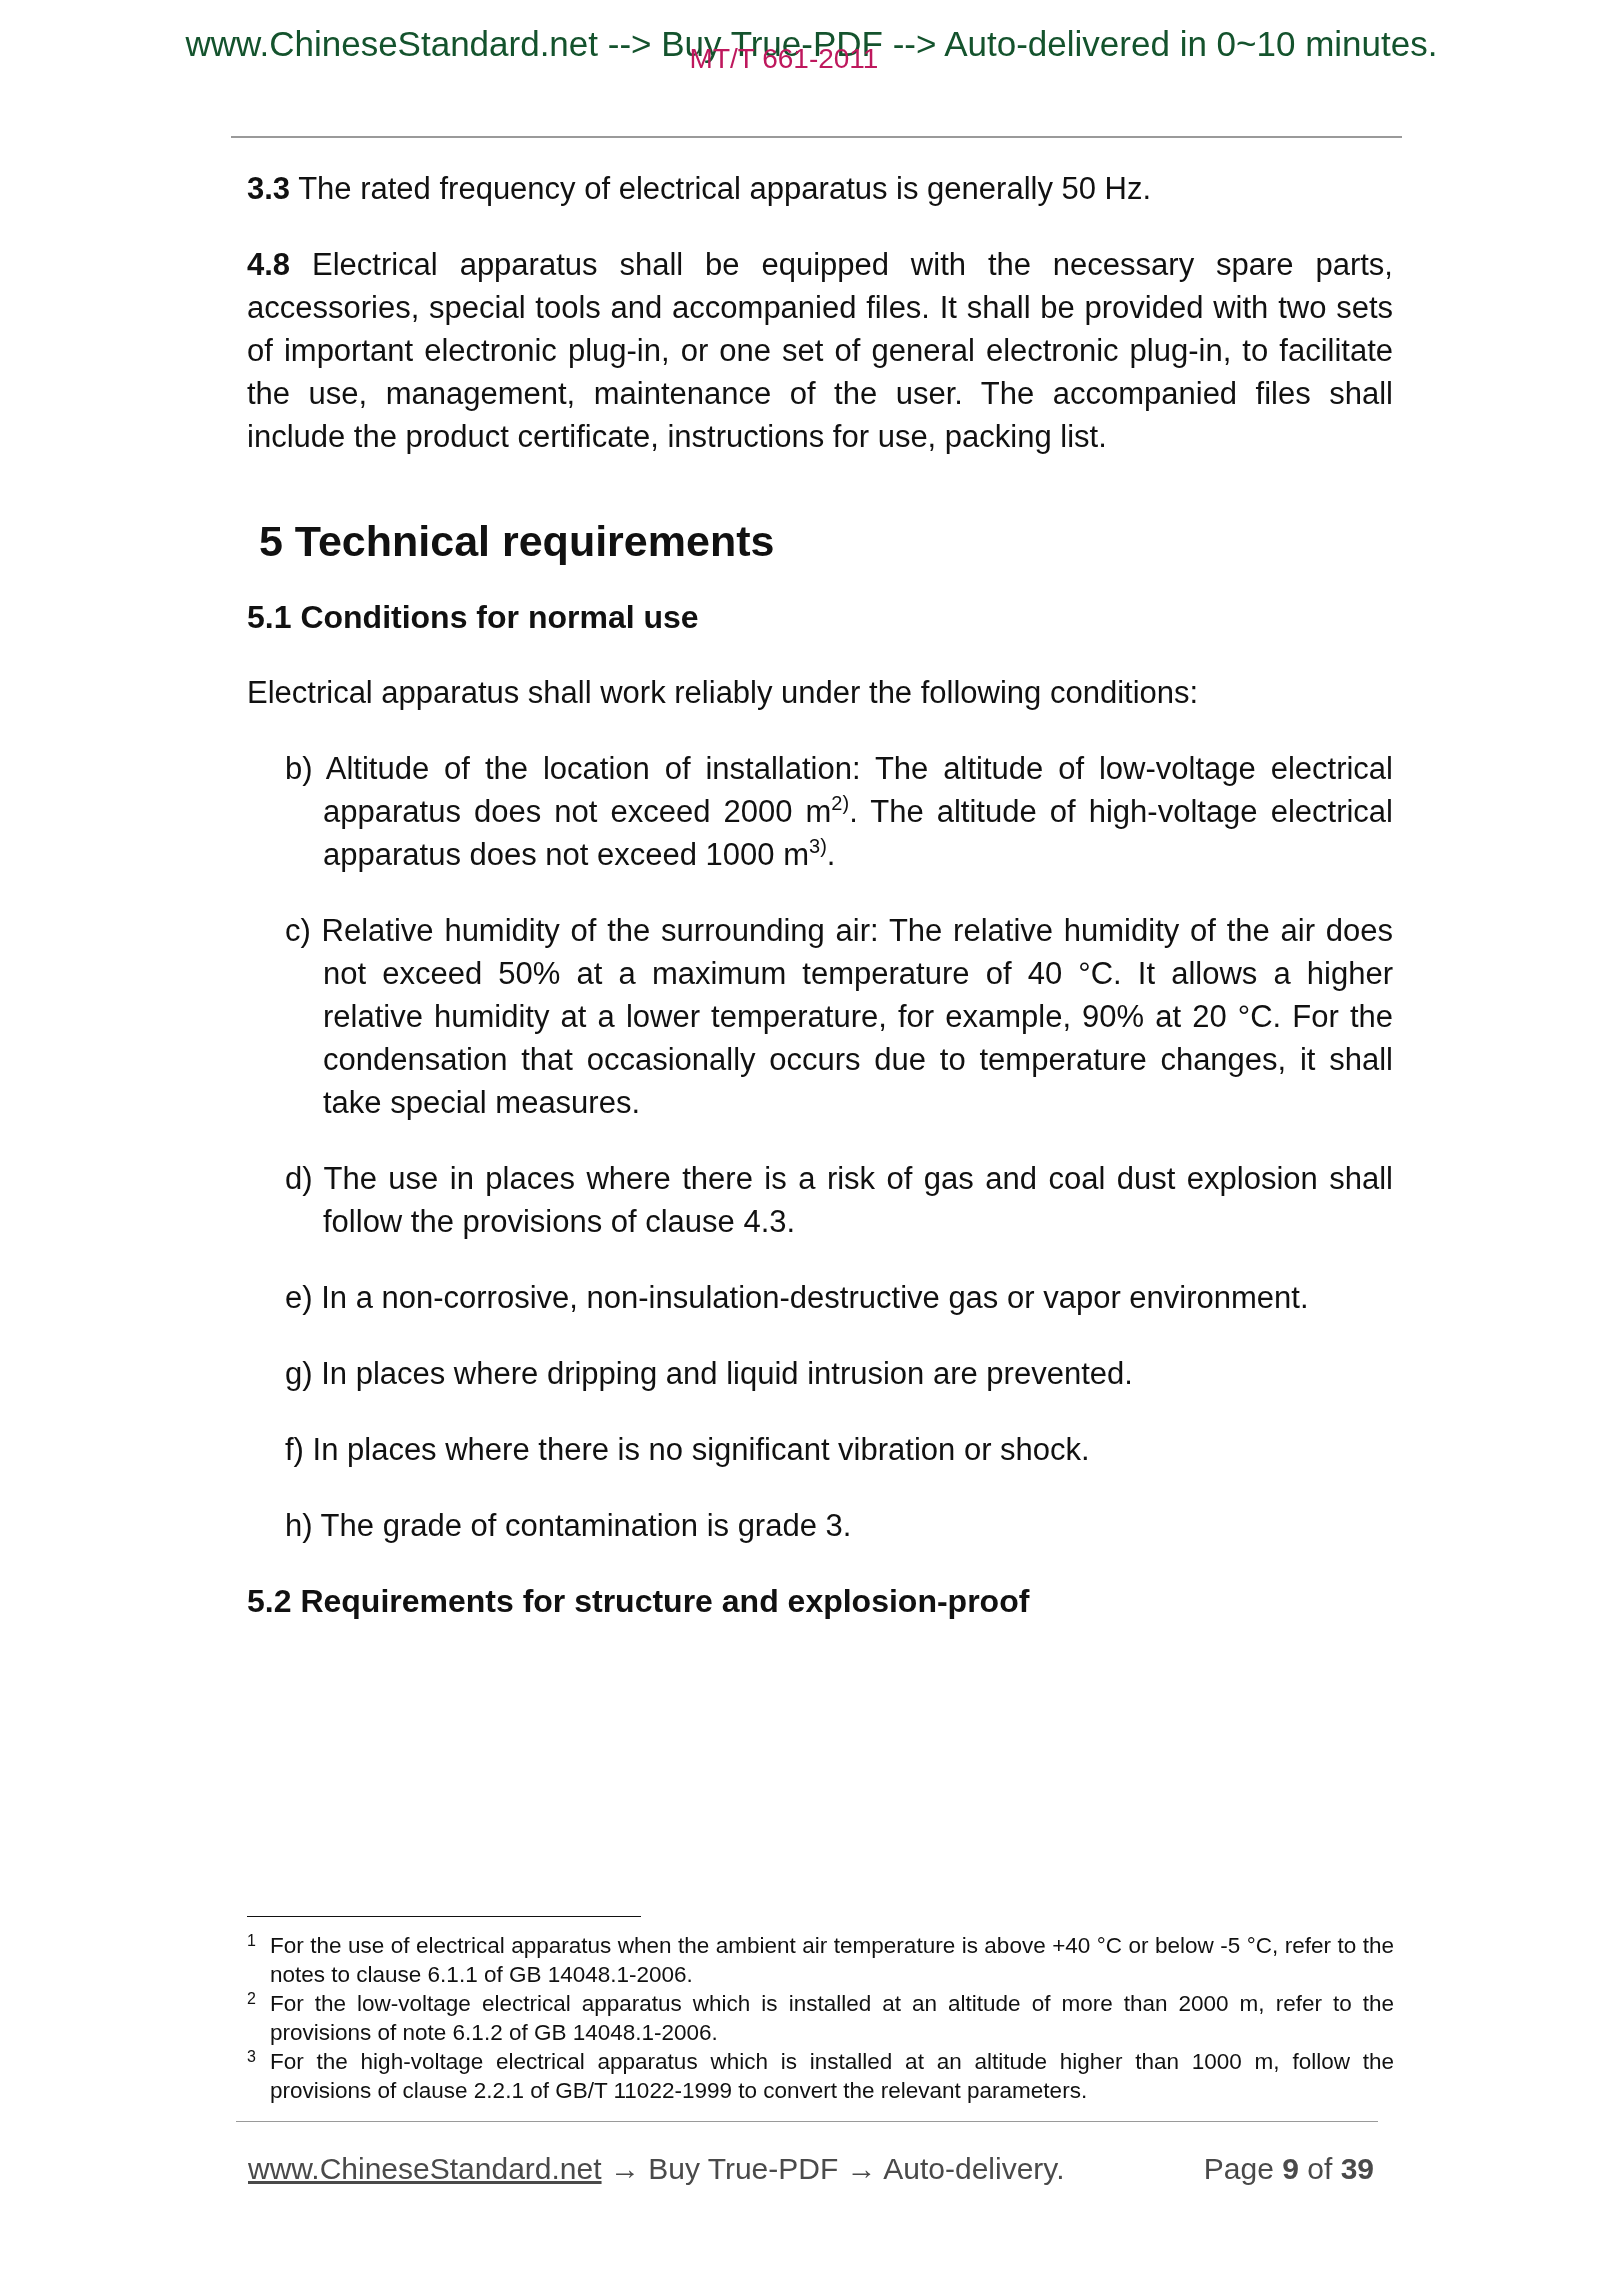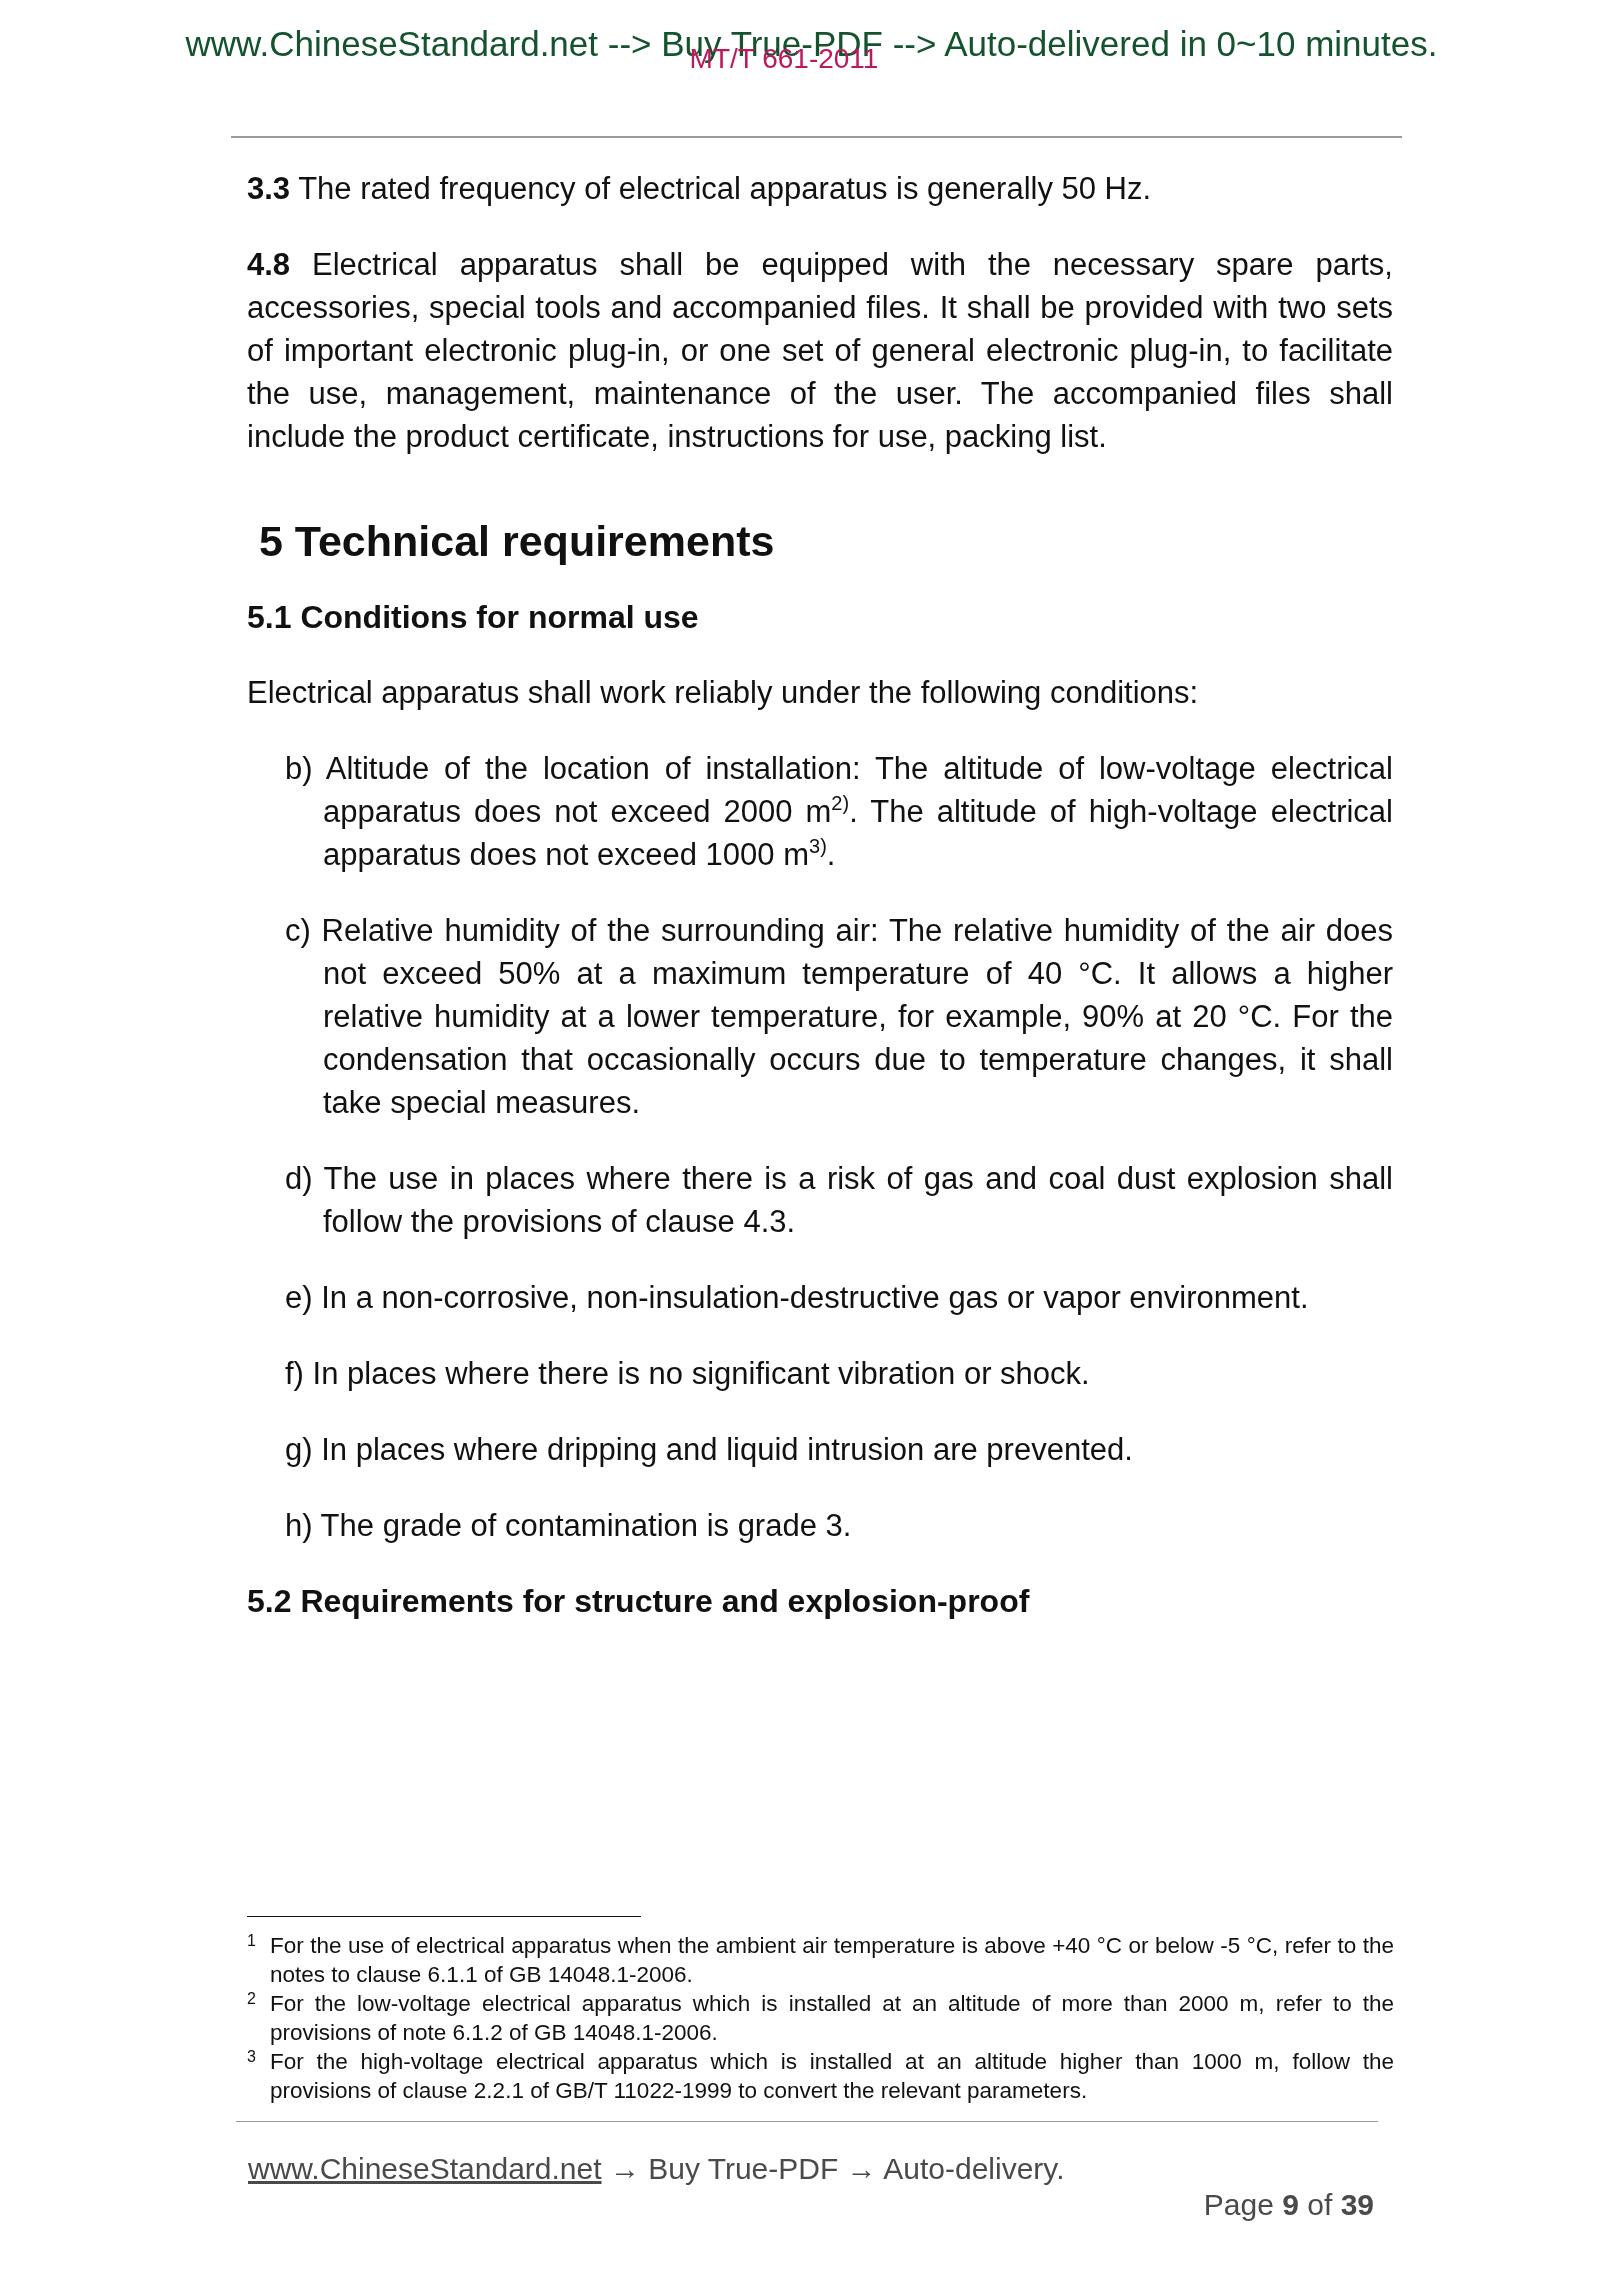--- a/index.html
+++ b/index.html
@@ -129,21 +129,20 @@
       white-space: nowrap;
     }
     .footer .link {
       text-decoration: underline;
       color: #4a4a4a;
     }
     .footer .page {
       position: absolute;
       right: 0;
       top: 0;
-      margin-top: 36px;
     }
     .footer .page b { font-weight: bold; }
   </style>
 </head>
 <body>
 
 <div class="banner">www.ChineseStandard.net --&gt; Buy True-PDF --&gt; Auto-delivered in 0~10 minutes.</div>
 <div class="doc-code">MT/T 661-2011</div>
 <div class="header-rule"></div>
 
@@ -160,22 +159,22 @@
   <div class="h2">5.1 Conditions for normal use</div>
   <div style="height:32px"></div>
   <p class="para">Electrical apparatus shall work reliably under the following conditions:</p>
 
 
   <p class="item"><span>b) Altitude of the location of installation: The altitude of low-voltage electrical apparatus does not exceed 2000 m</span><sup class="fn">2)</sup><span>. The altitude of high-voltage electrical apparatus does not exceed 1000 m</span><sup class="fn">3)</sup><span>.</span></p>
 
   <p class="item">c) Relative humidity of the surrounding air: The relative humidity of the air does not exceed 50% at a maximum temperature of 40 °C. It allows a higher relative humidity at a lower temperature, for example, 90% at 20 °C. For the condensation that occasionally occurs due to temperature changes, it shall take special measures.</p>
   <p class="item">d) The use in places where there is a risk of gas and coal dust explosion shall follow the provisions of clause 4.3.</p>
   <p class="item">e) In a non-corrosive, non-insulation-destructive gas or vapor environment.</p>
+  <p class="item">g) In places where dripping and liquid intrusion are prevented.</p>
   <p class="item">f) In places where there is no significant vibration or shock.</p>
-  <p class="item">g) In places where dripping and liquid intrusion are prevented.</p>
   <p class="item">h) The grade of contamination is grade 3.</p>
 
   <div class="h2">5.2 Requirements for structure and explosion-proof</div>
 </div>
 
 <div class="fn-rule"></div>
 <div class="footnotes">
   <div class="footnote">
     <span class="mark">1</span>
     <span>For the use of electrical apparatus when the ambient air temperature is above +40 °C or below -5 °C, refer to the notes to clause 6.1.1 of GB 14048.1-2006.</span>

